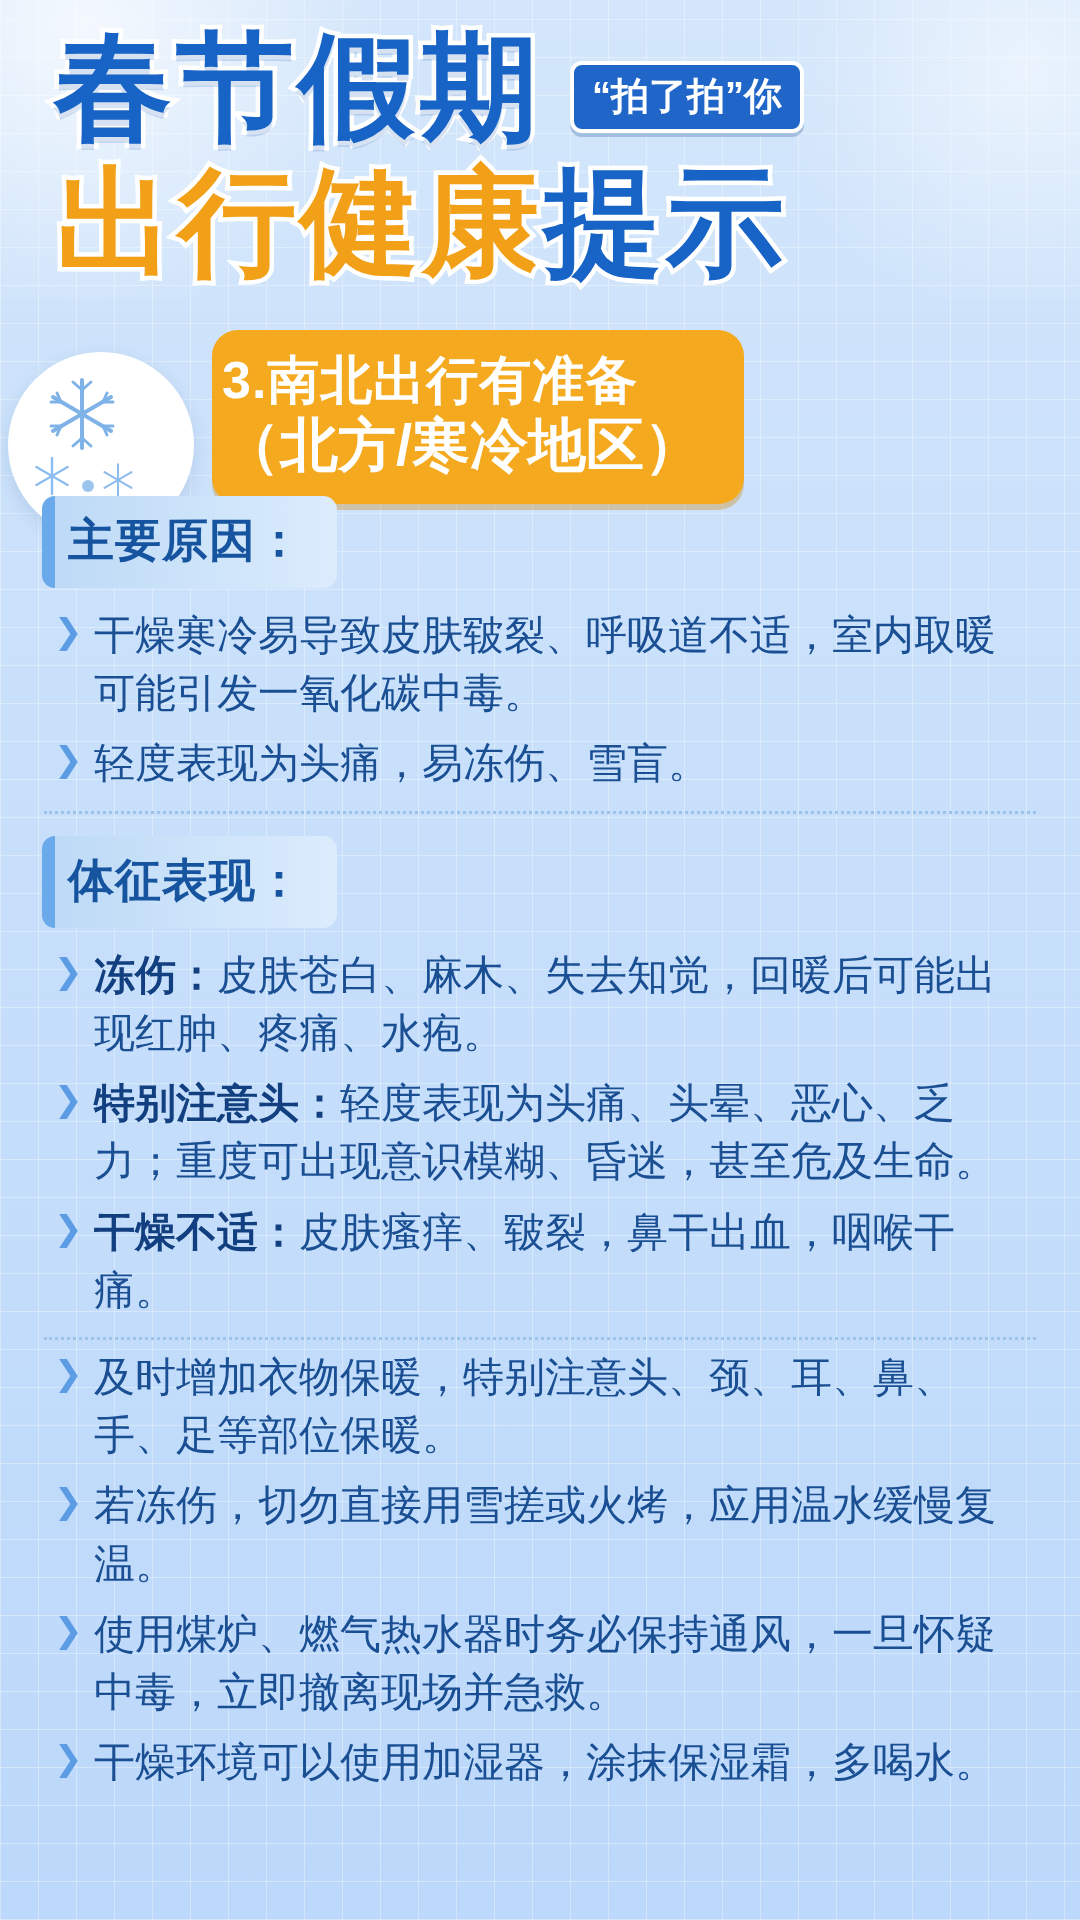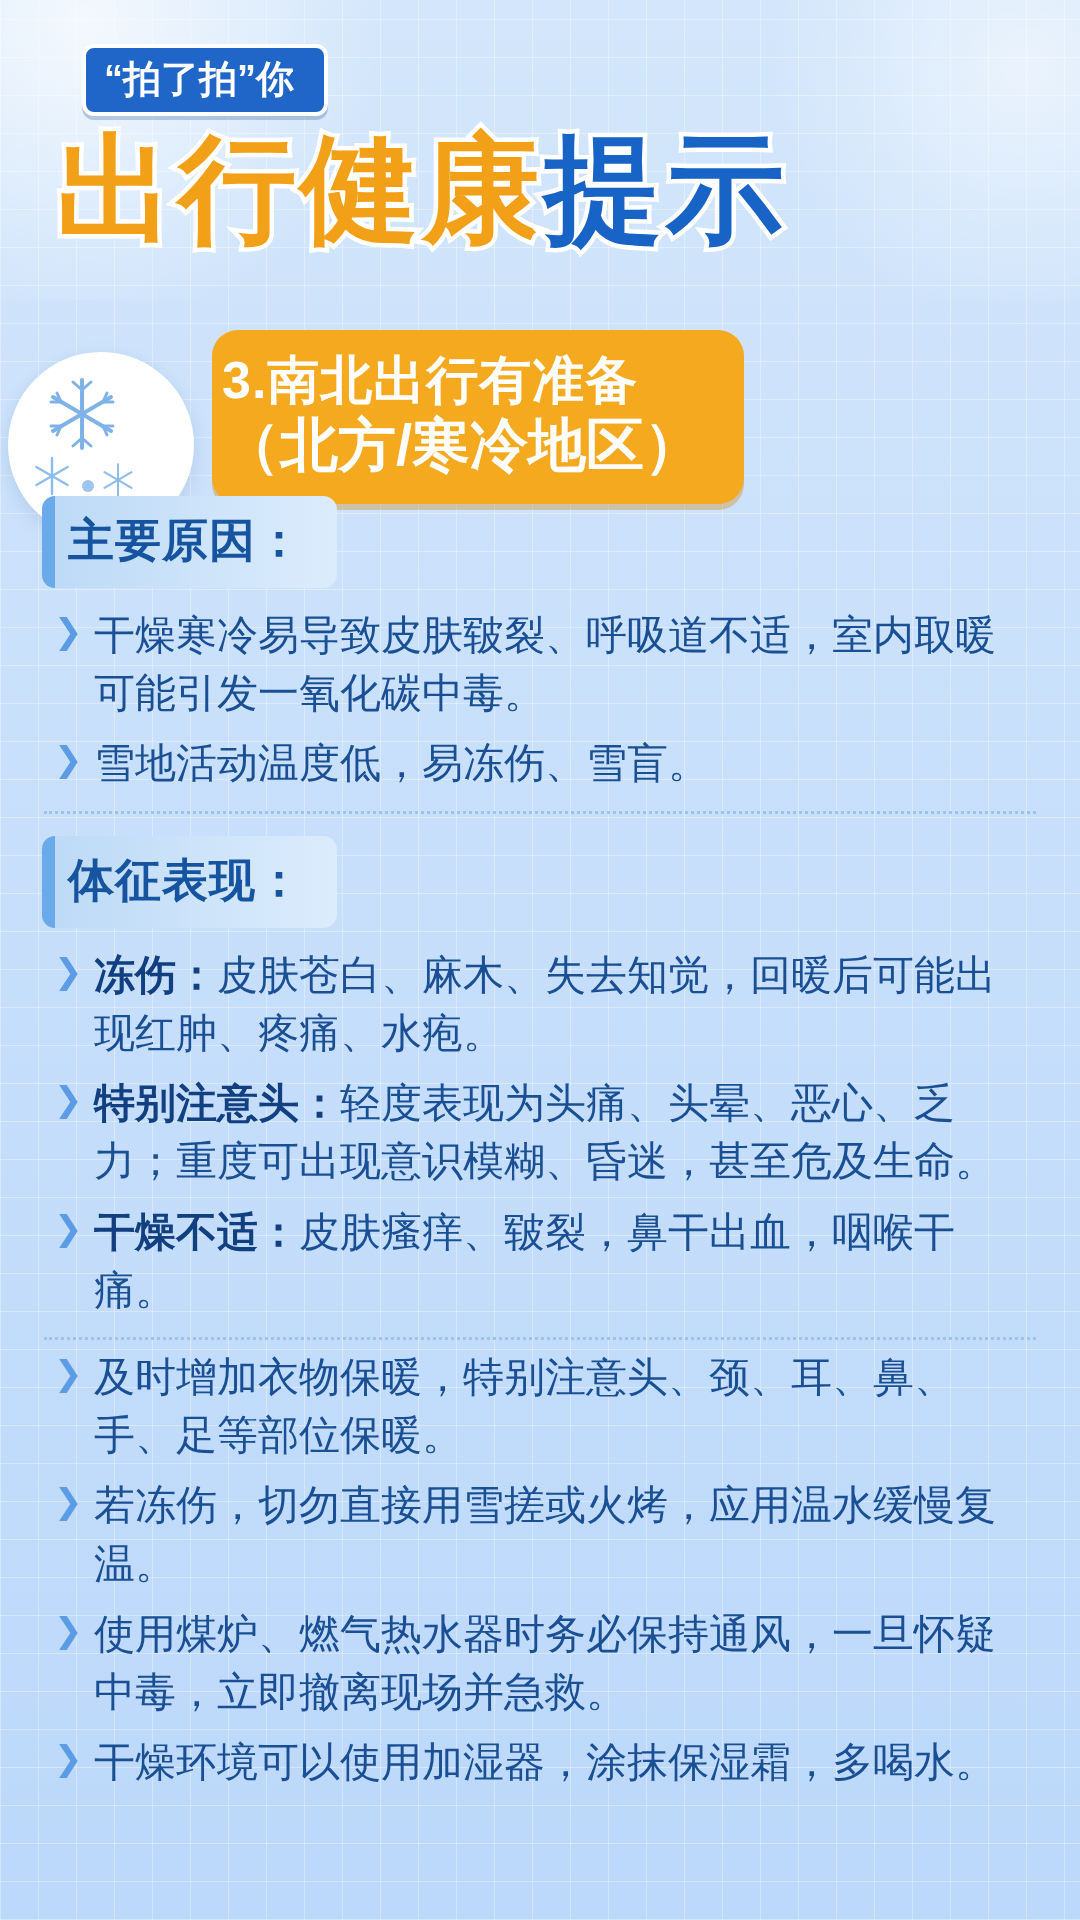--- a/index.html
+++ b/index.html
@@ -69,33 +69,33 @@
     white-space: nowrap;
   }
   .stamp {
     margin-left: 28px;
     margin-top: 18px;
     background: #1f66c8;
     color: #ffffff;
     font-size: 38px;
     font-weight: 700;
     border-radius: 12px;
-    padding: 12px 30px 14px 18px;
+    padding: 12px 18px 14px 18px;
     border: 4px solid #ffffff;
     box-shadow: 0 4px 0 rgba(20,70,140,.25);
     white-space: nowrap;
     line-height: 1;
   }
   .title-row-2 {
     margin-top: 12px;
     padding-left: 56px;
     white-space: nowrap;
   }
   .title-orange, .title-blue {
-    font-family: Liberation Sans, sans-serif;
+    font-family: Liberation Serif, serif;
     font-size: 118px;
     font-weight: 700;
     letter-spacing: 4px;
     -webkit-text-stroke: 9px #ffffff;
     paint-order: stroke fill;
     line-height: 1.05;
   }
   .title-orange { color: #f2a018; }
   .title-blue   { color: #1763c6; }
 
@@ -209,20 +209,21 @@
 </head>
 <body>
 
 <div class="page">
   <div class="grid-lines"></div>
   <div class="glow-tl"></div>
   <div class="glow-tr"></div>
 
   <div class="header">
     <div class="title-row-1">
+      <div class="title-main">春节假期</div>
       <div class="stamp">“拍了拍”你</div>
     </div>
     <div class="title-row-2">
       <span class="title-orange">出行健康</span><span class="title-blue">提示</span>
     </div>
   </div>
 
   <div class="snow-badge">
     <svg width="186" height="186" viewBox="0 0 186 186">
       <g stroke="#7fb3e8" stroke-width="4" stroke-linecap="round" fill="none">
@@ -271,21 +272,21 @@
       <div class="block-head">
         <span>主要原因：</span>
       </div>
       <ul class="items">
         <li>
           <span class="chev">❯</span>
           <span class="itxt">干燥寒冷易导致皮肤皲裂、呼吸道不适，室内取暖可能引发一氧化碳中毒。</span>
         </li>
         <li>
           <span class="chev">❯</span>
-          <span class="itxt">雪地活动温度低，易冻伤、雪盲。</span>
+          <span class="itxt">轻度表现为头痛，易冻伤、雪盲。</span>
         </li>
       </ul>
     </div>
 
     <div class="divider"></div>
 
     <div class="block">
       <div class="block-head">
         <span>体征表现：</span>
       </div>

